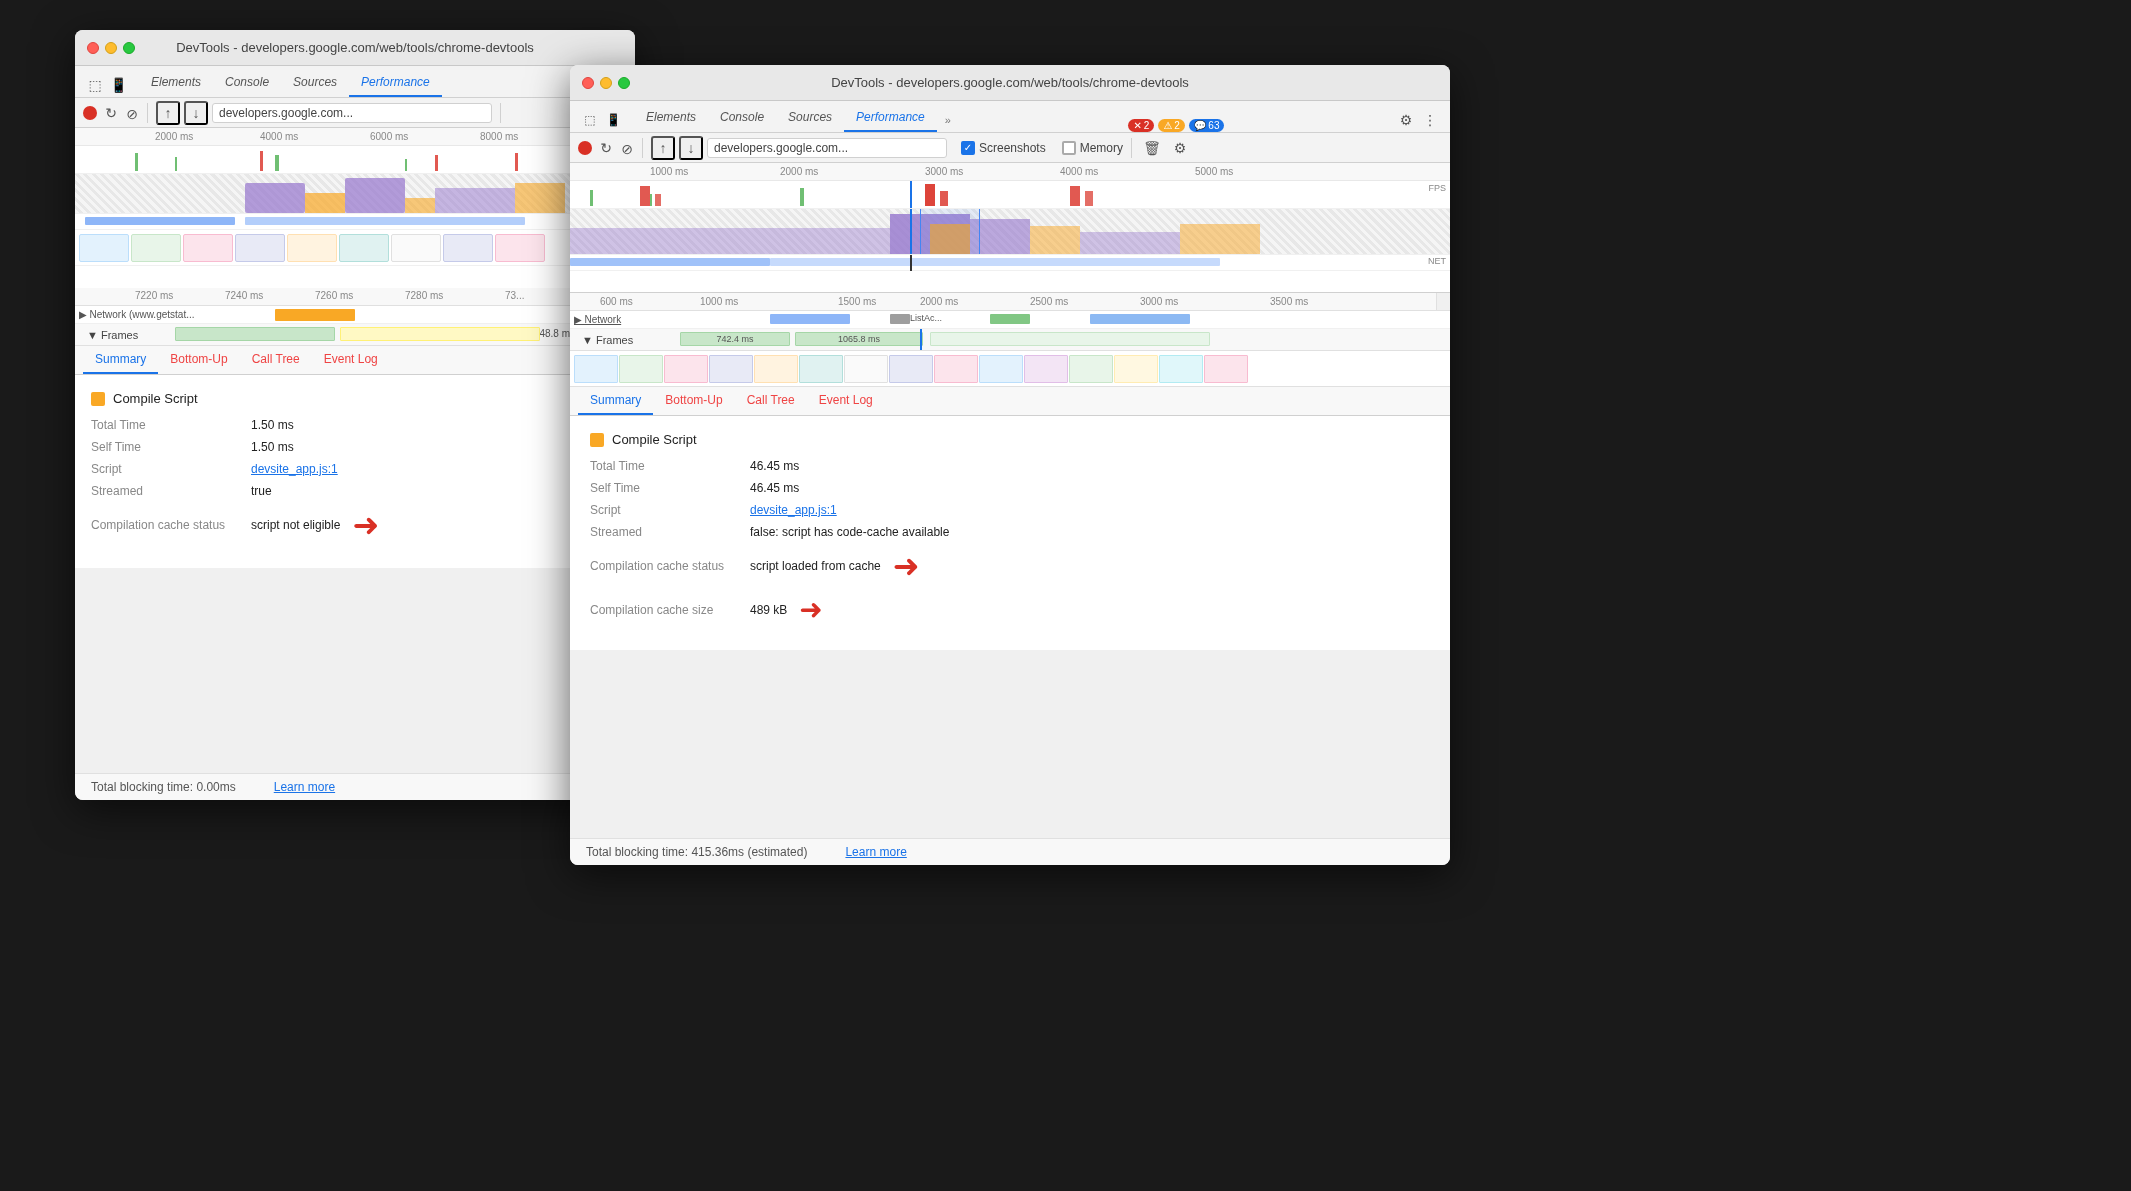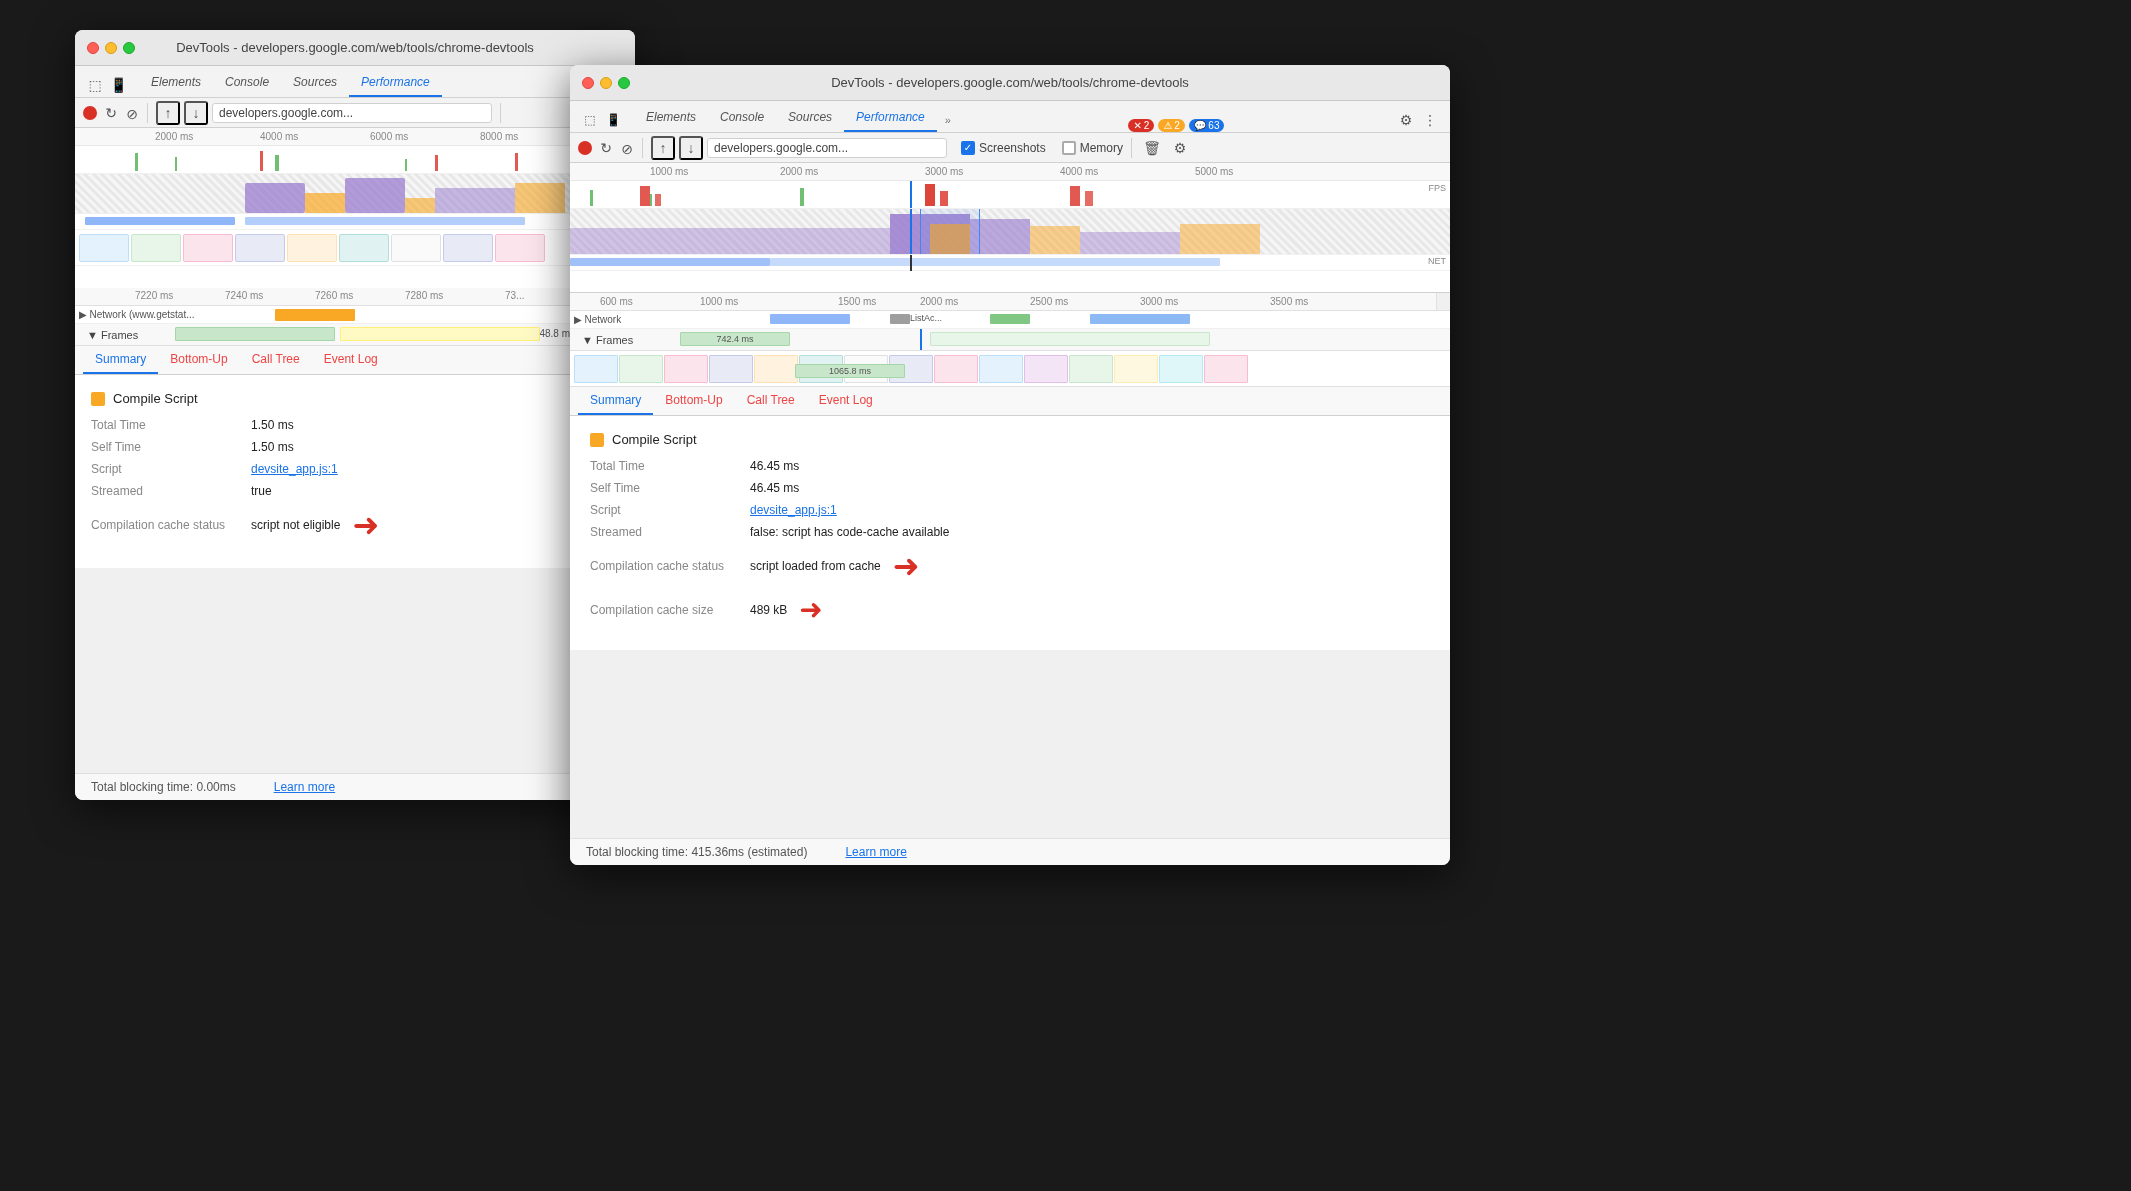--- a/index.html
+++ b/index.html
@@ -590,35 +590,35 @@
     <span style="position:absolute;left:240px;margin-left:28px;">1500 ms</span>
     <span style="position:absolute;left:350px;">2000 ms</span>
     <span style="position:absolute;left:460px;">2500 ms</span>
     <span style="position:absolute;left:570px;">3000 ms</span>
     <span style="position:absolute;left:700px;">3500 ms</span>
 
     <div style="position:absolute;right:0;top:0;bottom:0;width:14px;background:#f0f0f0;border-left:1px solid #e0e0e0;"></div>
   </div>
 
   <div style="height:18px;background:#fff;border-bottom:1px solid #f0f0f0;position:relative;display:flex;align-items:center;">
-    <span style="font-size:10px;color:#555;padding-left:4px;">▶ Network</span>
+    <span style="font-size:10px;color:#555;padding-left:4px;text-decoration:underline;">▶ Network</span>
     <div style="position:absolute;left:200px;top:3px;height:10px;width:80px;background:#4285f4;border-radius:1px;opacity:0.6;"></div>
     <div style="position:absolute;left:320px;top:3px;height:10px;width:20px;background:#9e9e9e;border-radius:1px;"></div>
     <div style="position:absolute;left:420px;top:3px;height:10px;width:40px;background:#4caf50;border-radius:1px;opacity:0.7;"></div>
     <div style="position:absolute;left:520px;top:3px;height:10px;width:100px;background:#1a73e8;border-radius:1px;opacity:0.5;"></div>
 
     <span style="position:absolute;left:340px;top:2px;font-size:9px;color:#555;">ListAc...</span>
   </div>
 
   <div class="frames-row" style="height:22px;position:relative;">
     <span style="font-size:11px;color:#444;padding-left:4px;">▼ Frames</span>
     <div style="position:absolute;left:110px;top:3px;width:110px;height:14px;background:#c8e6c9;border:1px solid #a5d6a7;border-radius:1px;display:flex;align-items:center;justify-content:center;font-size:9px;color:#555;">
       <span>742.4 ms</span>
     </div>
-    <div style="position:absolute;left:225px;top:3px;width:110px;height:14px;background:#c8e6c9;border:1px solid #a5d6a7;border-radius:1px;display:flex;align-items:center;justify-content:center;font-size:9px;color:#555;margin-top:32px;">
+    <div style="position:absolute;left:225px;top:3px;width:128px;height:14px;background:#c8e6c9;border:1px solid #a5d6a7;border-radius:1px;display:flex;align-items:center;justify-content:center;font-size:9px;color:#555;">
       <span>1065.8 ms</span>
     </div>
     <div style="position:absolute;left:360px;top:3px;width:280px;height:14px;background:#e8f5e9;border:1px solid #c8e6c9;border-radius:1px;"></div>
 
     <div style="position:absolute;left:350px;top:0;bottom:0;width:2px;background:#1a73e8;"></div>
   </div>
 
   <div style="height:36px;background:#fff;border-bottom:1px solid #e0e0e0;overflow:hidden;display:flex;align-items:center;">
     <div style="display:flex;gap:1px;padding:2px 4px;">
       <div style="width:44px;height:28px;background:#e3f2fd;border:1px solid #bbdefb;border-radius:1px;"></div>

